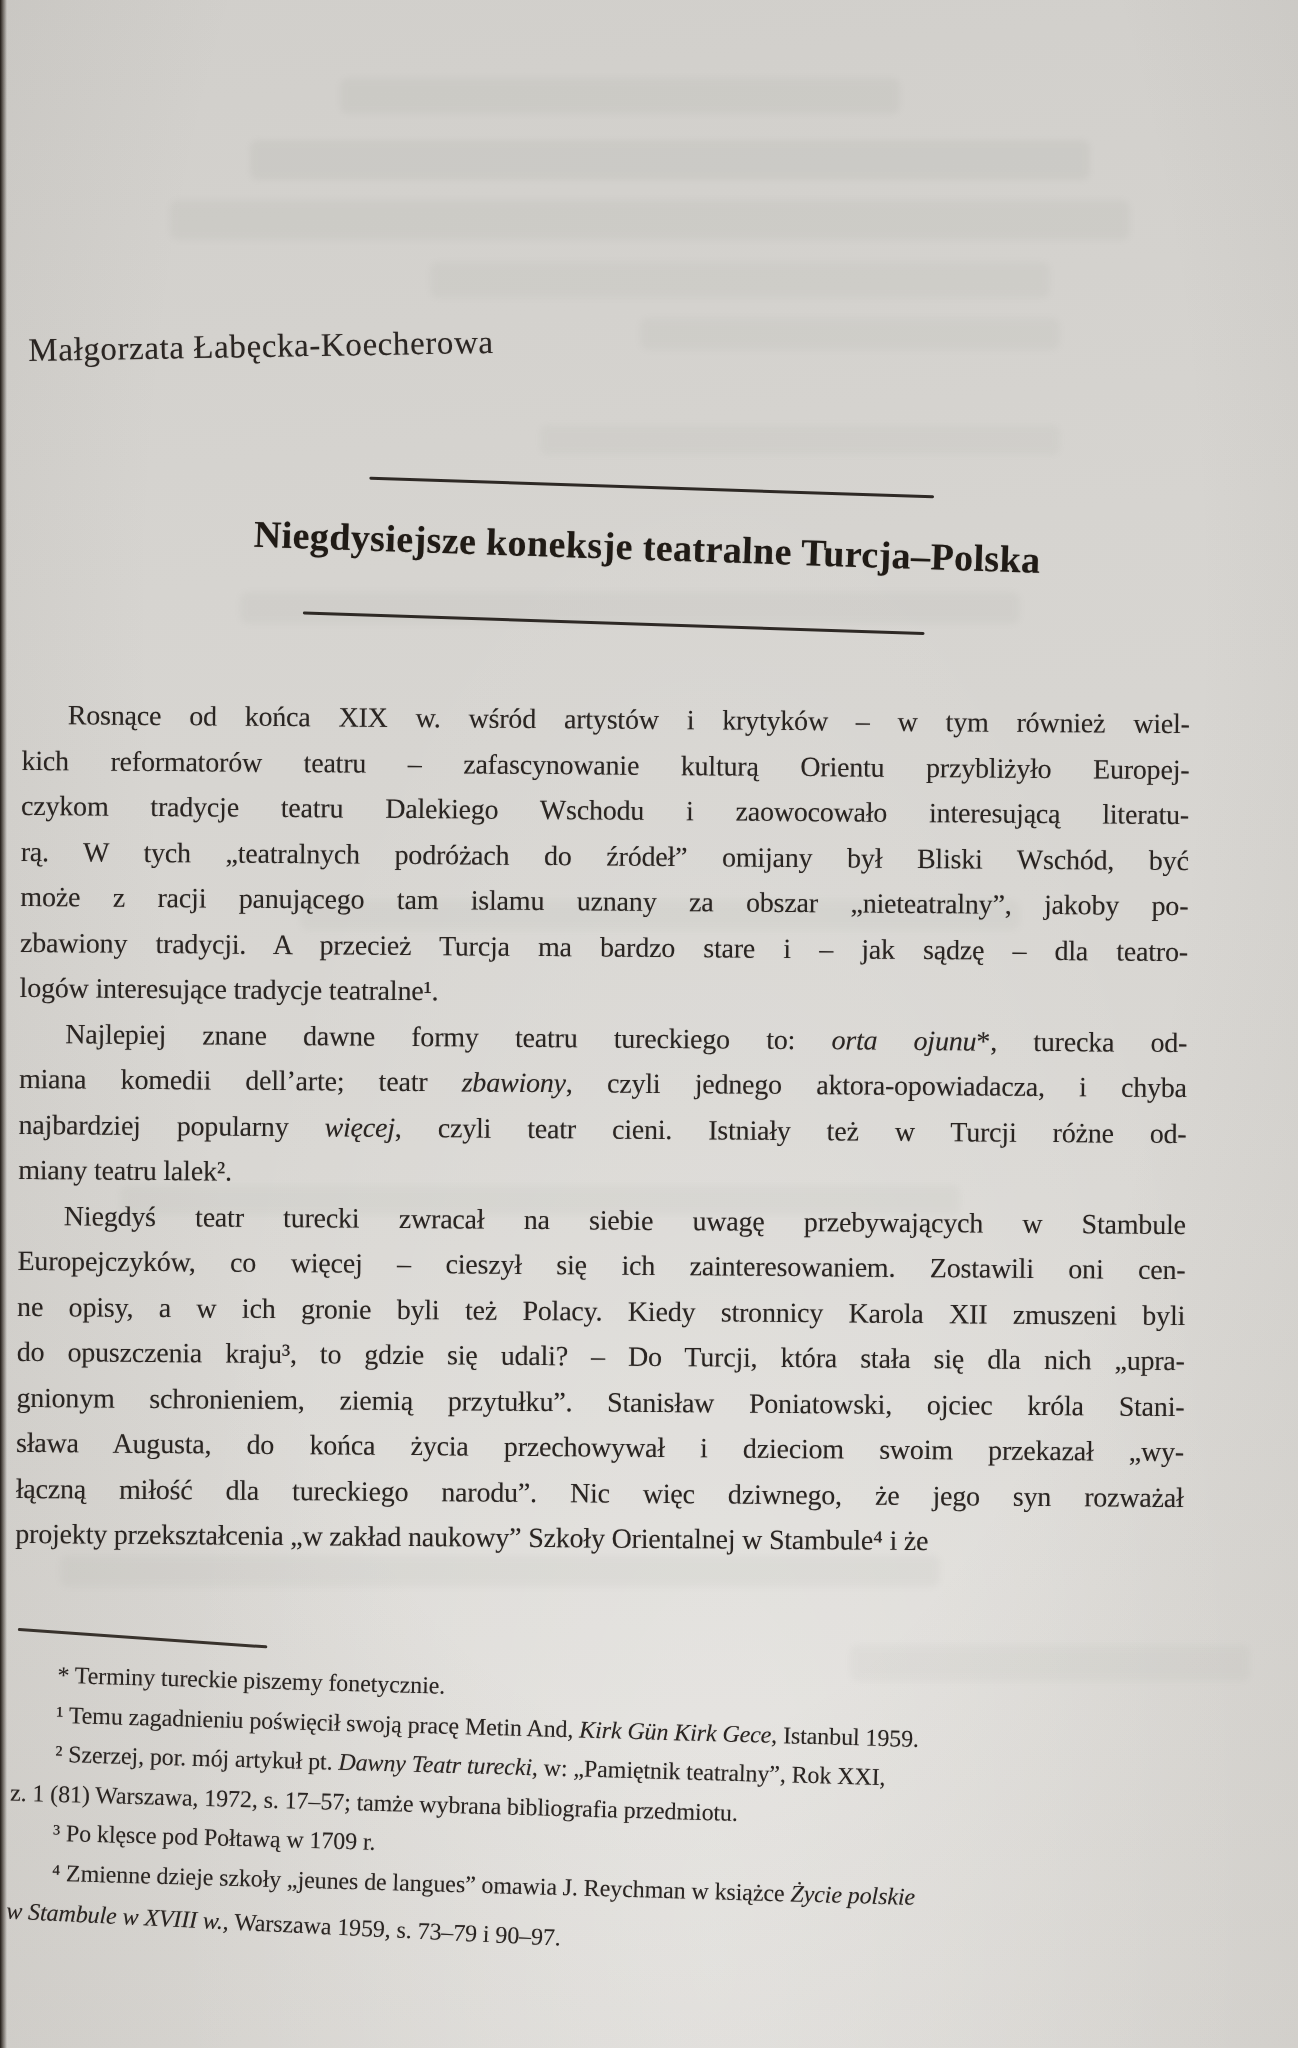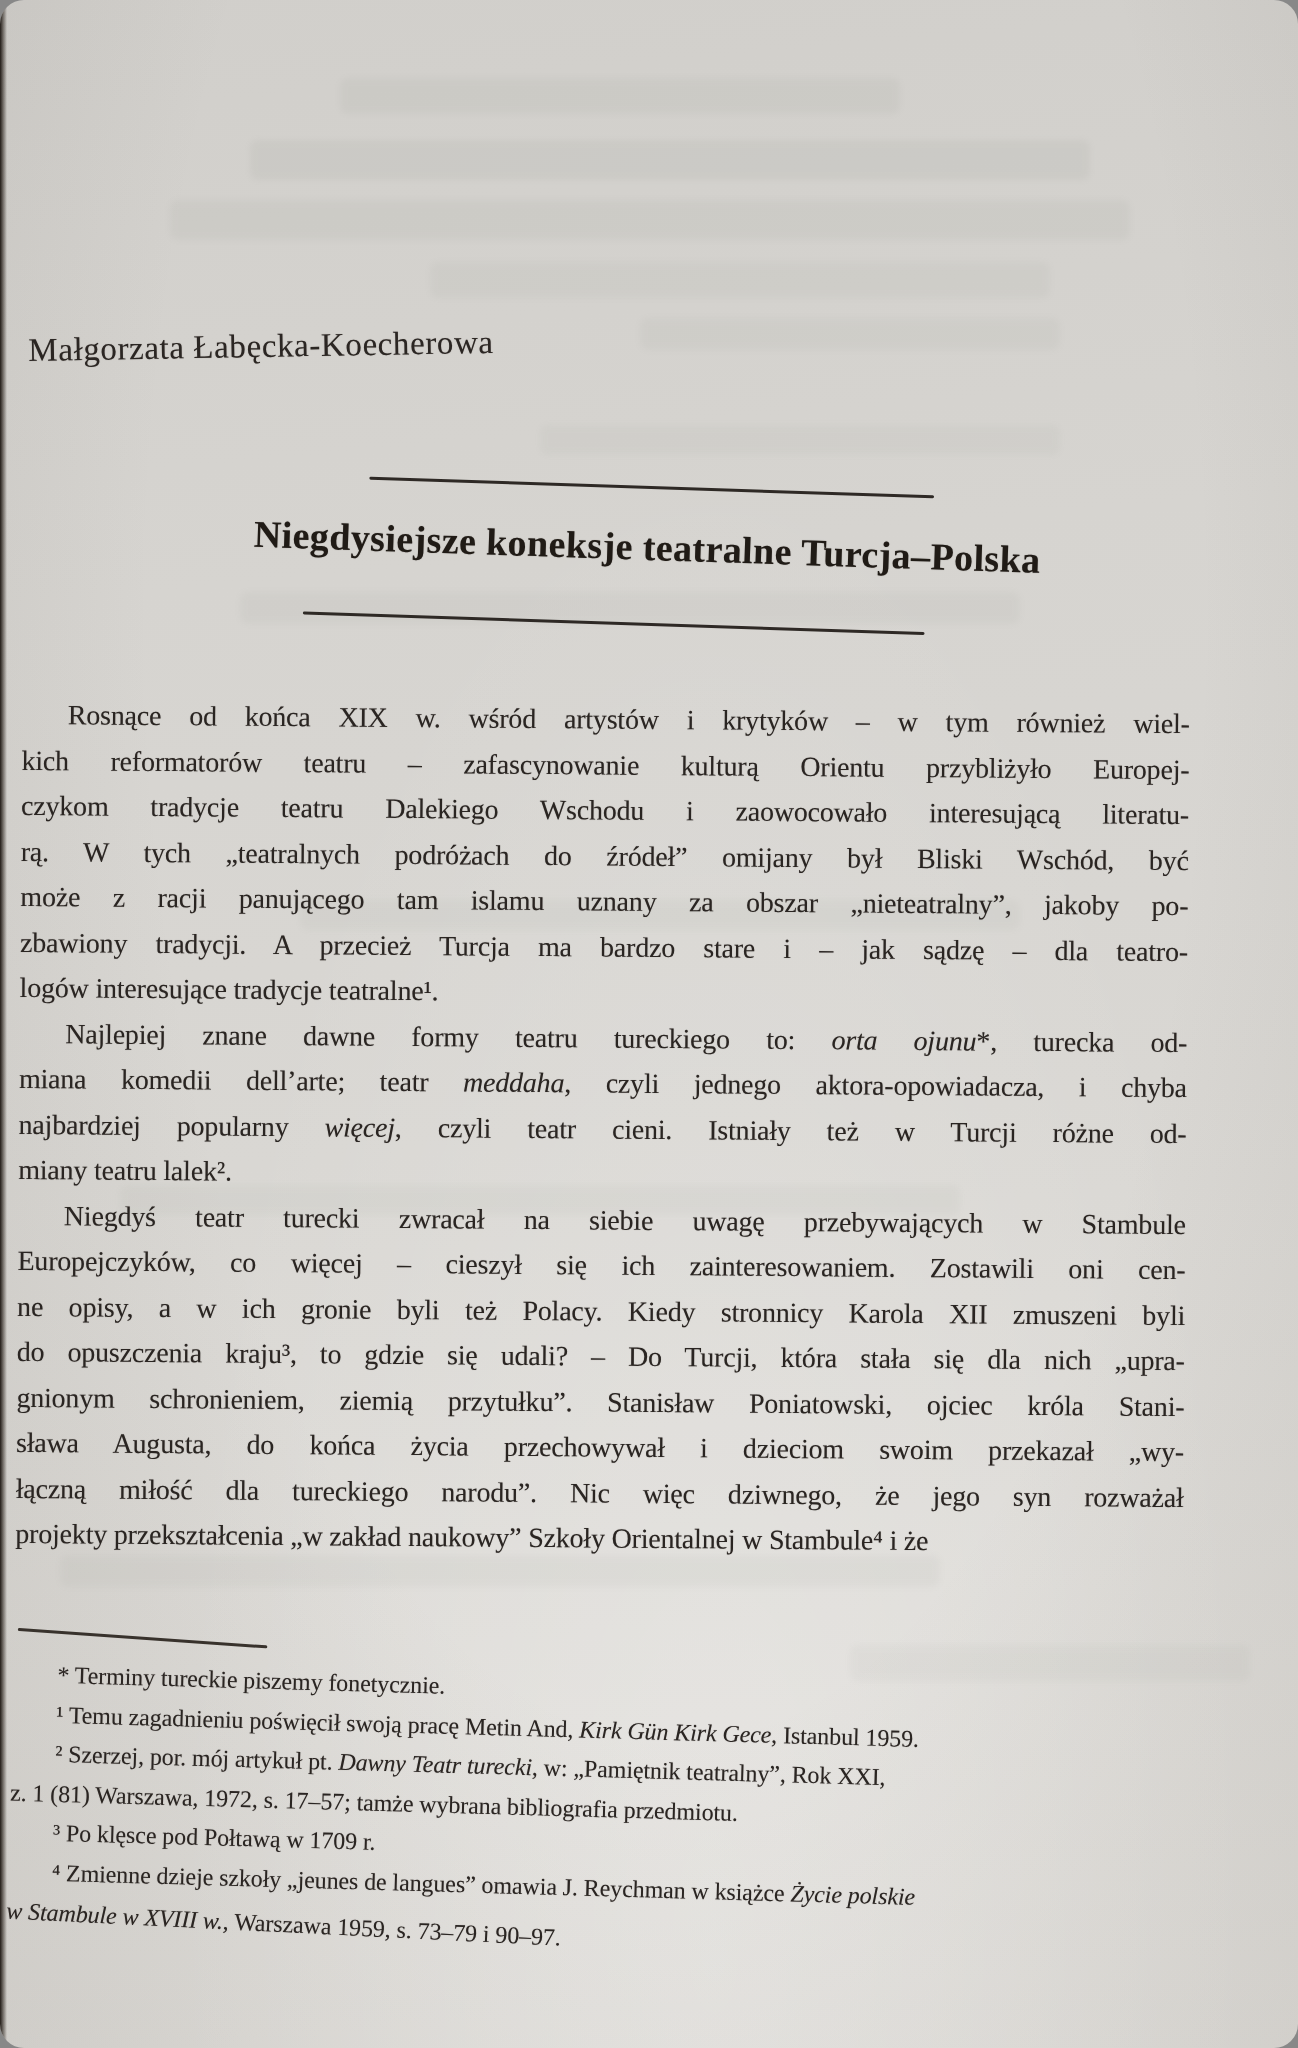--- a/index.html
+++ b/index.html
@@ -7,21 +7,20 @@
     position:relative;
     width:1298px;height:2048px;
     margin:0 auto;
     overflow:hidden;
     background:
       radial-gradient(ellipse at 52% 30%, rgba(255,255,255,0) 55%, rgba(95,90,82,0.14) 100%),
       radial-gradient(ellipse at 55% 95%, rgba(255,255,255,0.22) 0%, rgba(255,255,255,0) 55%),
       linear-gradient(175deg,#d1cfcb 0%,#d6d4d0 28%,#d9d7d3 55%,#dedcd8 78%,#e3e1dd 100%);
     font-family:"Liberation Serif","DejaVu Serif",serif;
     color:#2a2522;
-    border-radius:24px;
   }
   .left-edge{
     position:absolute;left:0;top:0;width:7px;height:2048px;
     background:linear-gradient(to right, rgba(24,18,13,0.95) 0%, rgba(40,32,25,0.55) 45%, rgba(60,52,44,0) 100%);
   }
   .ghost{
     position:absolute;background:#7d8379;border-radius:8px;
     filter:blur(3px);pointer-events:none;
   }
   .author{
@@ -100,21 +99,21 @@
         <div class="line">Rosnące od końca XIX w. wśród artystów i krytyków – w tym również wiel-</div>
         <div class="line">kich reformatorów teatru – zafascynowanie kulturą Orientu przybliżyło Europej-</div>
         <div class="line">czykom tradycje teatru Dalekiego Wschodu i zaowocowało interesującą literatu-</div>
         <div class="line">rą. W tych „teatralnych podróżach do źródeł” omijany był Bliski Wschód, być</div>
         <div class="line">może z racji panującego tam islamu uznany za obszar „nieteatralny”, jakoby po-</div>
         <div class="line">zbawiony tradycji. A przecież Turcja ma bardzo stare i – jak sądzę – dla teatro-</div>
         <div class="line endline">logów interesujące tradycje teatralne¹.</div>
       </div>
       <div class="para">
         <div class="line">Najlepiej znane dawne formy teatru tureckiego to: <span class="it">orta ojunu</span>*, turecka od-</div>
-        <div class="line">miana komedii dell’arte; teatr <span class="it">meddaha</span>, czyli jednego aktora-opowiadacza, i chyba</div>
+        <div class="line">miana komedii dell’arte; teatr <span class="it">zbawiony</span>, czyli jednego aktora-opowiadacza, i chyba</div>
         <div class="line">najbardziej popularny <span class="it">więcej</span>, czyli teatr cieni. Istniały też w Turcji różne od-</div>
         <div class="line endline">miany teatru lalek².</div>
       </div>
       <div class="para">
         <div class="line">Niegdyś teatr turecki zwracał na siebie uwagę przebywających w Stambule</div>
         <div class="line">Europejczyków, co więcej – cieszył się ich zainteresowaniem. Zostawili oni cen-</div>
         <div class="line">ne opisy, a w ich gronie byli też Polacy. Kiedy stronnicy Karola XII zmuszeni byli</div>
         <div class="line">do opuszczenia kraju³, to gdzie się udali? – Do Turcji, która stała się dla nich „upra-</div>
         <div class="line">gnionym schronieniem, ziemią przytułku”. Stanisław Poniatowski, ojciec króla Stani-</div>
         <div class="line">sława Augusta, do końca życia przechowywał i dzieciom swoim przekazał „wy-</div>

